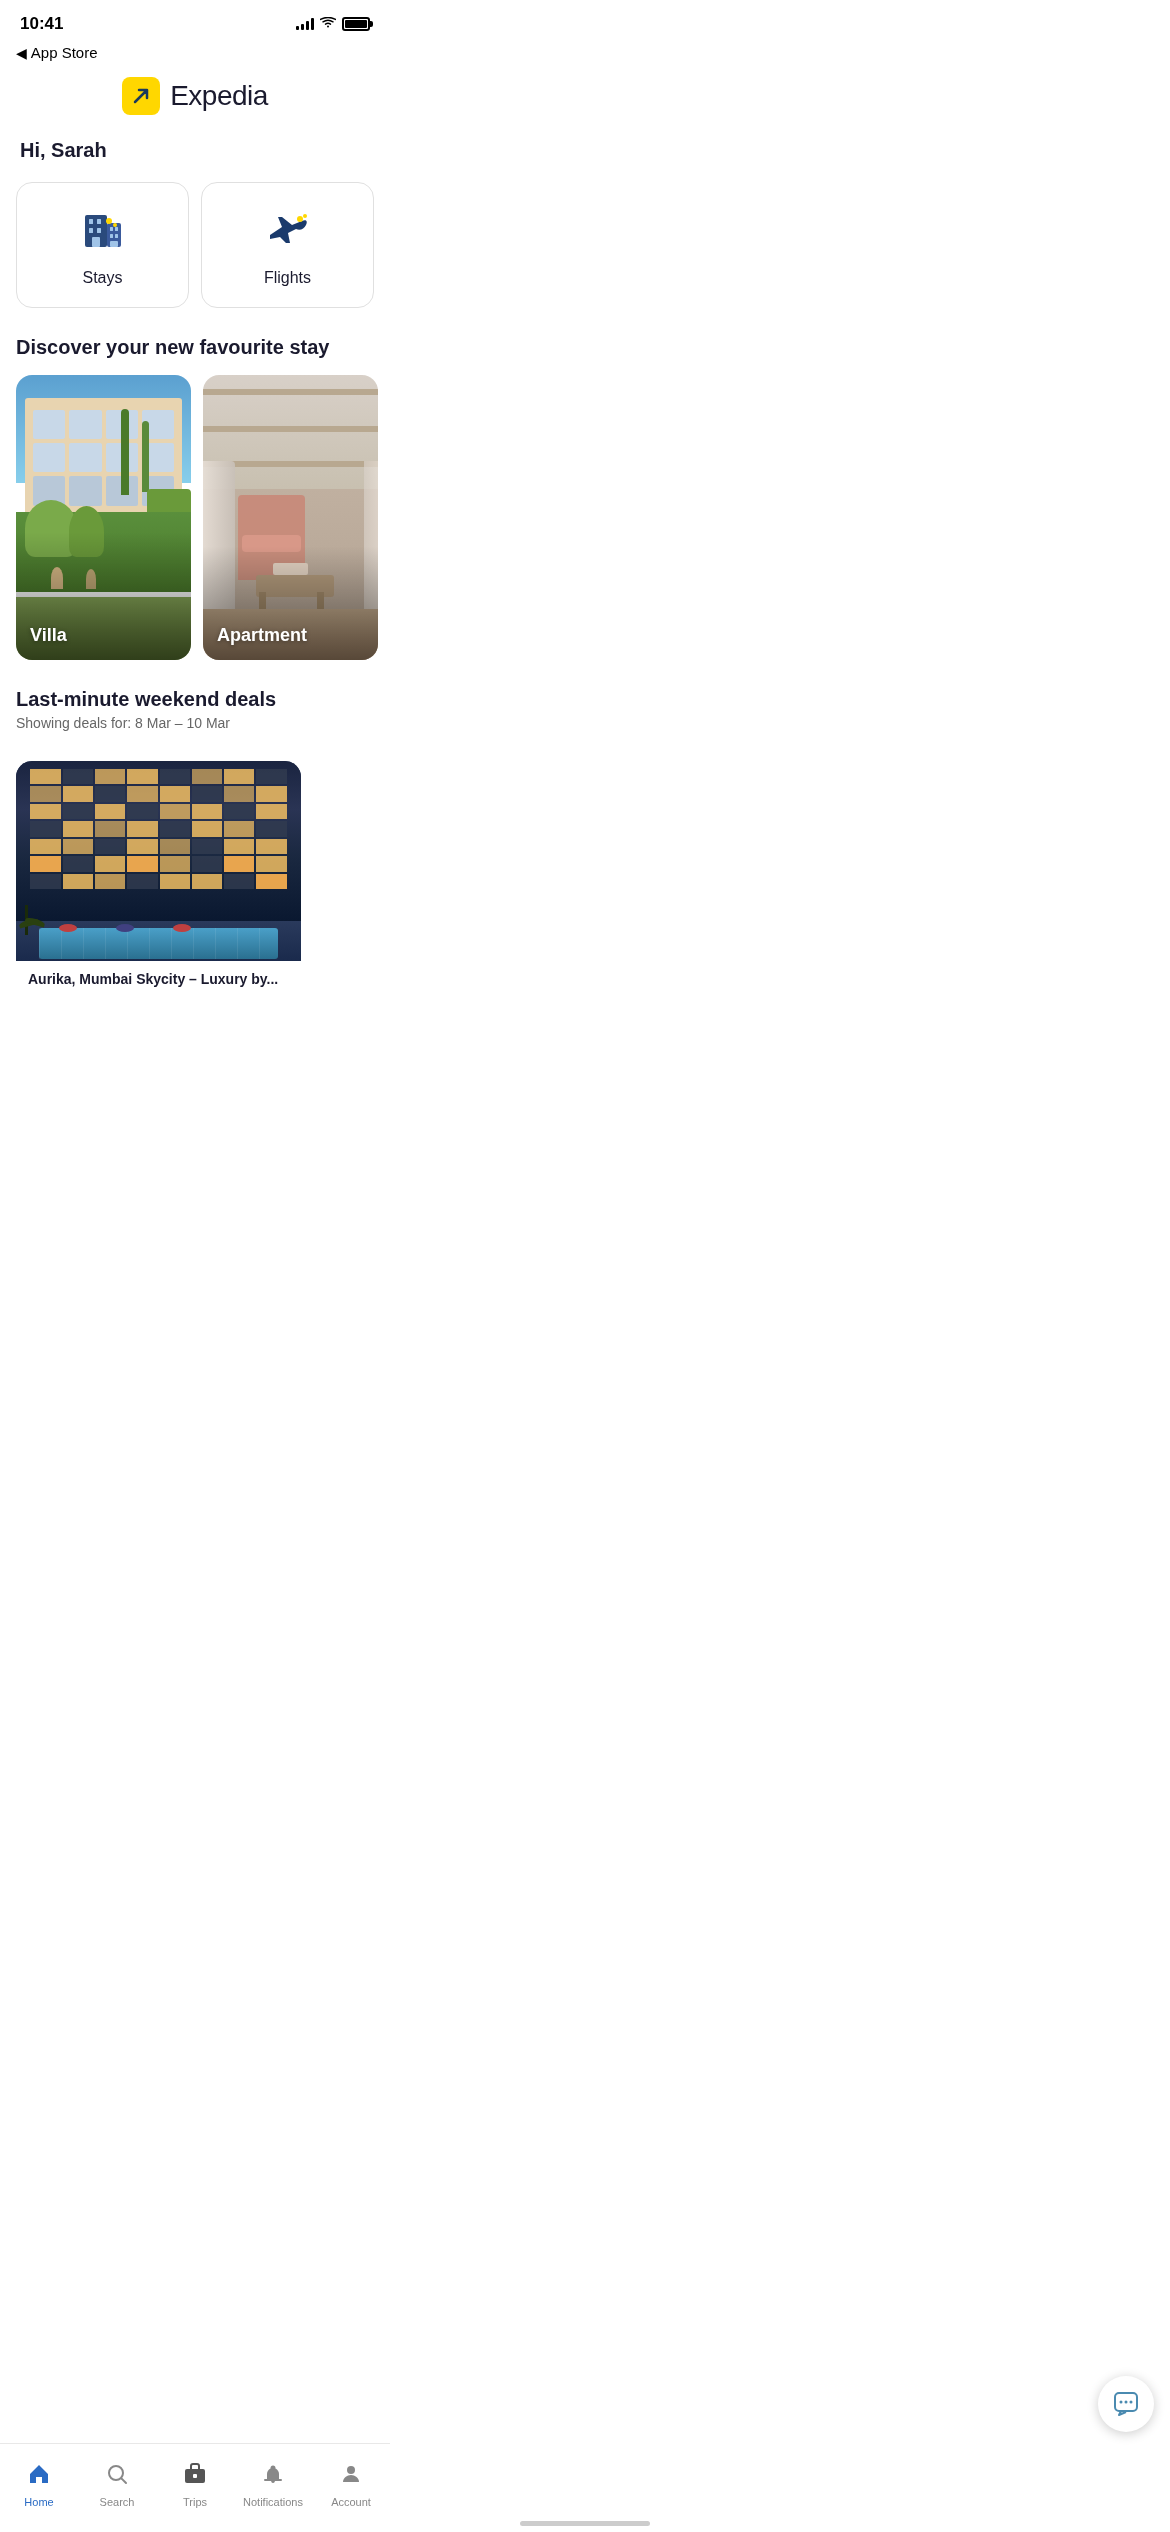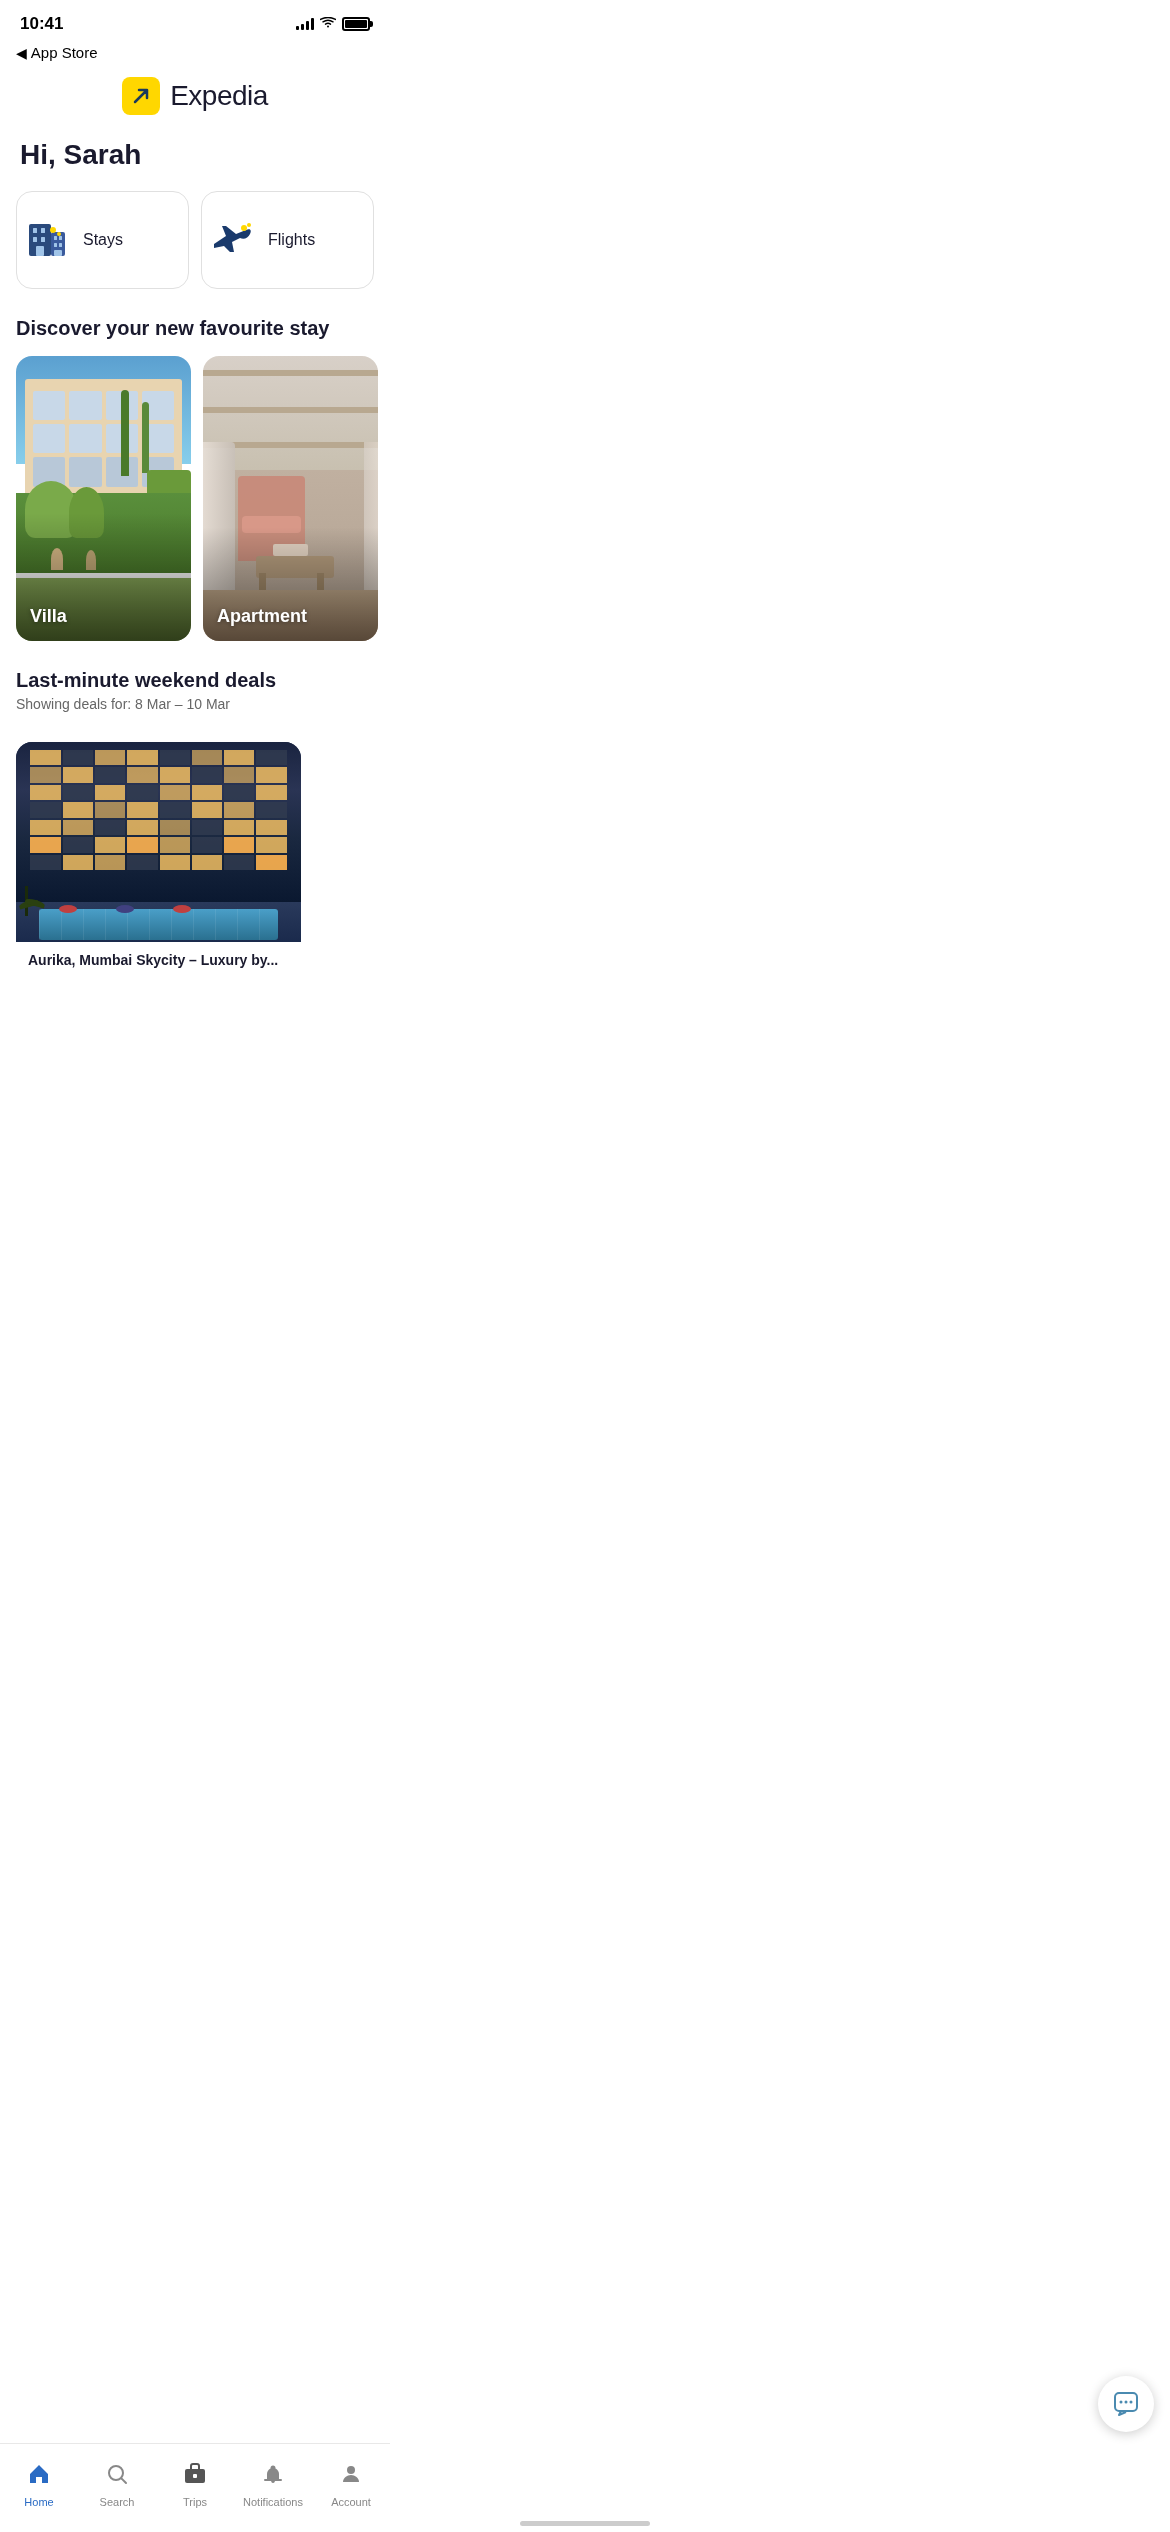--- a/index.html
+++ b/index.html
@@ -122,38 +122,38 @@
       font-weight: 400;
       color: #1a1a2e;
       letter-spacing: -0.5px;
     }
 
     
     .greeting {
       padding: 8px 20px 20px;
     }
     .greeting-text {
-      font-size: 28px;
+      font-size: 20px;
       font-weight: 700;
       color: #1a1a2e;
     }
 
     
     .quick-actions {
       display: flex;
       gap: 12px;
       padding: 0 16px 28px;
     }
     .quick-action-card {
       flex: 1;
       border: 1.5px solid #e0e0e0;
       border-radius: 16px;
-      padding: 20px 4px;
-      display: flex;
-      flex-direction: row;
+      padding: 20px 12px;
+      display: flex;
+      flex-direction: column;
       align-items: center;
       gap: 10px;
       cursor: pointer;
       background: #fff;
     }
     .action-label {
       font-size: 16px;
       color: #1a1a2e;
       font-weight: 400;
     }

